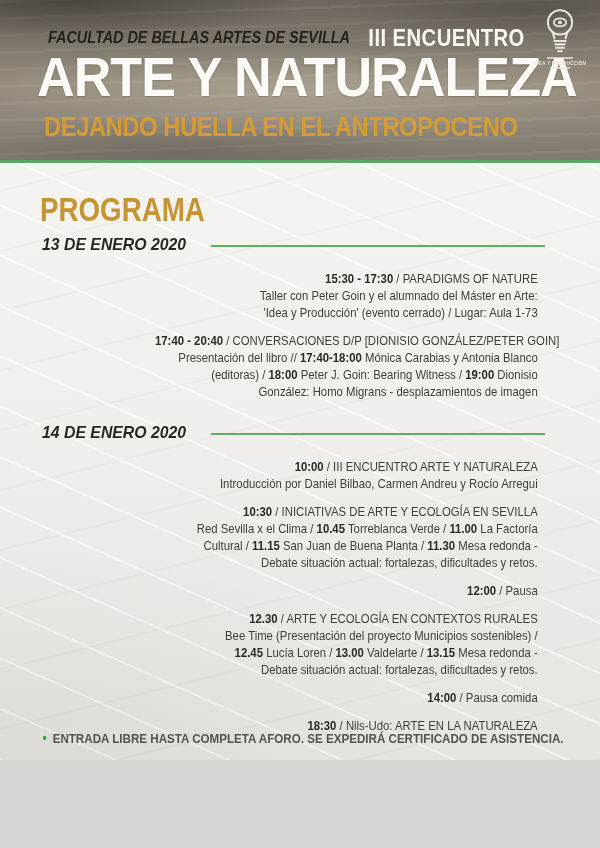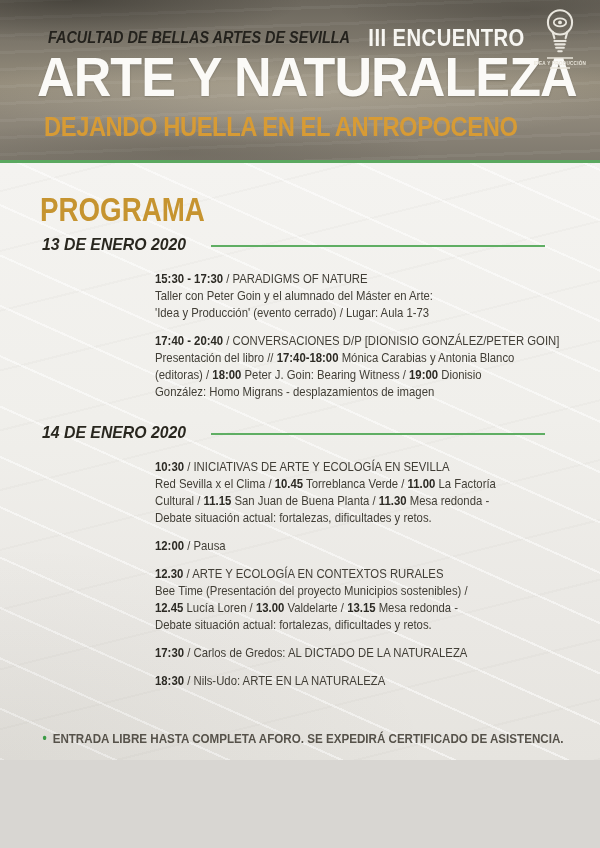--- a/index.html
+++ b/index.html
@@ -91,21 +91,21 @@
   }
   .day { margin-top:4px; }
   .day + .day { margin-top:23px; }
   .day-head { display:flex; align-items:center; margin:0 55px 0 42px; }
   .day-date {
     font-size:17px; font-weight:800; font-style:italic; color:#29271f;
     white-space:nowrap; transform:scaleX(0.93); transform-origin:0 50%;
   }
   .day-rule { flex:1; height:2px; background:#5fae63; margin-left:14px; margin-top:2px; }
 
-  .day-events { margin:15px 0 0 155px; }
+  .day-events { margin:15px 0 0 155px;text-align:right; }
   .event { margin-bottom:11px; }
   .event-line { white-space:nowrap; font-size:13.2px; line-height:17px;
     transform:scaleX(0.86); transform-origin:0 50%; color:#413e36; }
   .seg { font-weight:400; color:#413e36; }
   .seg.b { font-weight:700; color:#2c2a24; }
 
   
   .footer-note { position:absolute; left:0; right:0; bottom:13px; text-align:right; }
   .footer-inner {
     display:inline-block; white-space:nowrap; font-size:13.5px; font-weight:700;
@@ -169,36 +169,40 @@
             </div>
           </div>
         </section>
         <section class="day">
           <div class="day-head">
             <h3 class="day-date">14 DE ENERO 2020</h3>
             <div class="day-rule"></div>
           </div>
           <div class="day-events">
             <div class="event">
+              <div class="event-line"><span class="seg b">10:00</span><span class="seg"> / III ENCUENTRO ARTE Y NATURALEZA</span></div>
+              <div class="event-line"><span class="seg">Introducción por Daniel Bilbao, Carmen Andreu y Rocío Arregui</span></div>
+            </div>
+            <div class="event">
               <div class="event-line"><span class="seg b">10:30</span><span class="seg"> / INICIATIVAS DE ARTE Y ECOLOGÍA EN SEVILLA</span></div>
               <div class="event-line"><span class="seg">Red Sevilla x el Clima / </span><span class="seg b">10.45</span><span class="seg"> Torreblanca Verde / </span><span class="seg b">11.00</span><span class="seg"> La Factoría</span></div>
               <div class="event-line"><span class="seg">Cultural / </span><span class="seg b">11.15</span><span class="seg"> San Juan de Buena Planta / </span><span class="seg b">11.30</span><span class="seg"> Mesa redonda -</span></div>
               <div class="event-line"><span class="seg">Debate situación actual: fortalezas, dificultades y retos.</span></div>
             </div>
             <div class="event">
               <div class="event-line"><span class="seg b">12:00</span><span class="seg"> / Pausa</span></div>
             </div>
             <div class="event">
               <div class="event-line"><span class="seg b">12.30</span><span class="seg"> / ARTE Y ECOLOGÍA EN CONTEXTOS RURALES</span></div>
               <div class="event-line"><span class="seg">Bee Time (Presentación del proyecto Municipios sostenibles)  /</span></div>
               <div class="event-line"><span class="seg b">12.45</span><span class="seg"> Lucía Loren / </span><span class="seg b">13.00</span><span class="seg"> Valdelarte / </span><span class="seg b">13.15</span><span class="seg"> Mesa redonda -</span></div>
               <div class="event-line"><span class="seg">Debate situación actual: fortalezas, dificultades y retos.</span></div>
             </div>
             <div class="event">
-              <div class="event-line"><span class="seg b">17:30</span><span class="seg"> / Carlos de Gredos: AL DICTADO DE LA NATURALEZA</span></div>
+              <div class="event-line"><span class="seg b">14:00</span><span class="seg"> / Pausa comida</span></div>
             </div>
             <div class="event">
               <div class="event-line"><span class="seg b">18:30</span><span class="seg"> / Nils-Udo: ARTE EN LA NATURALEZA</span></div>
             </div>
           </div>
         </section>
       </div>
   </main>
 
   <footer class="footer-note">

